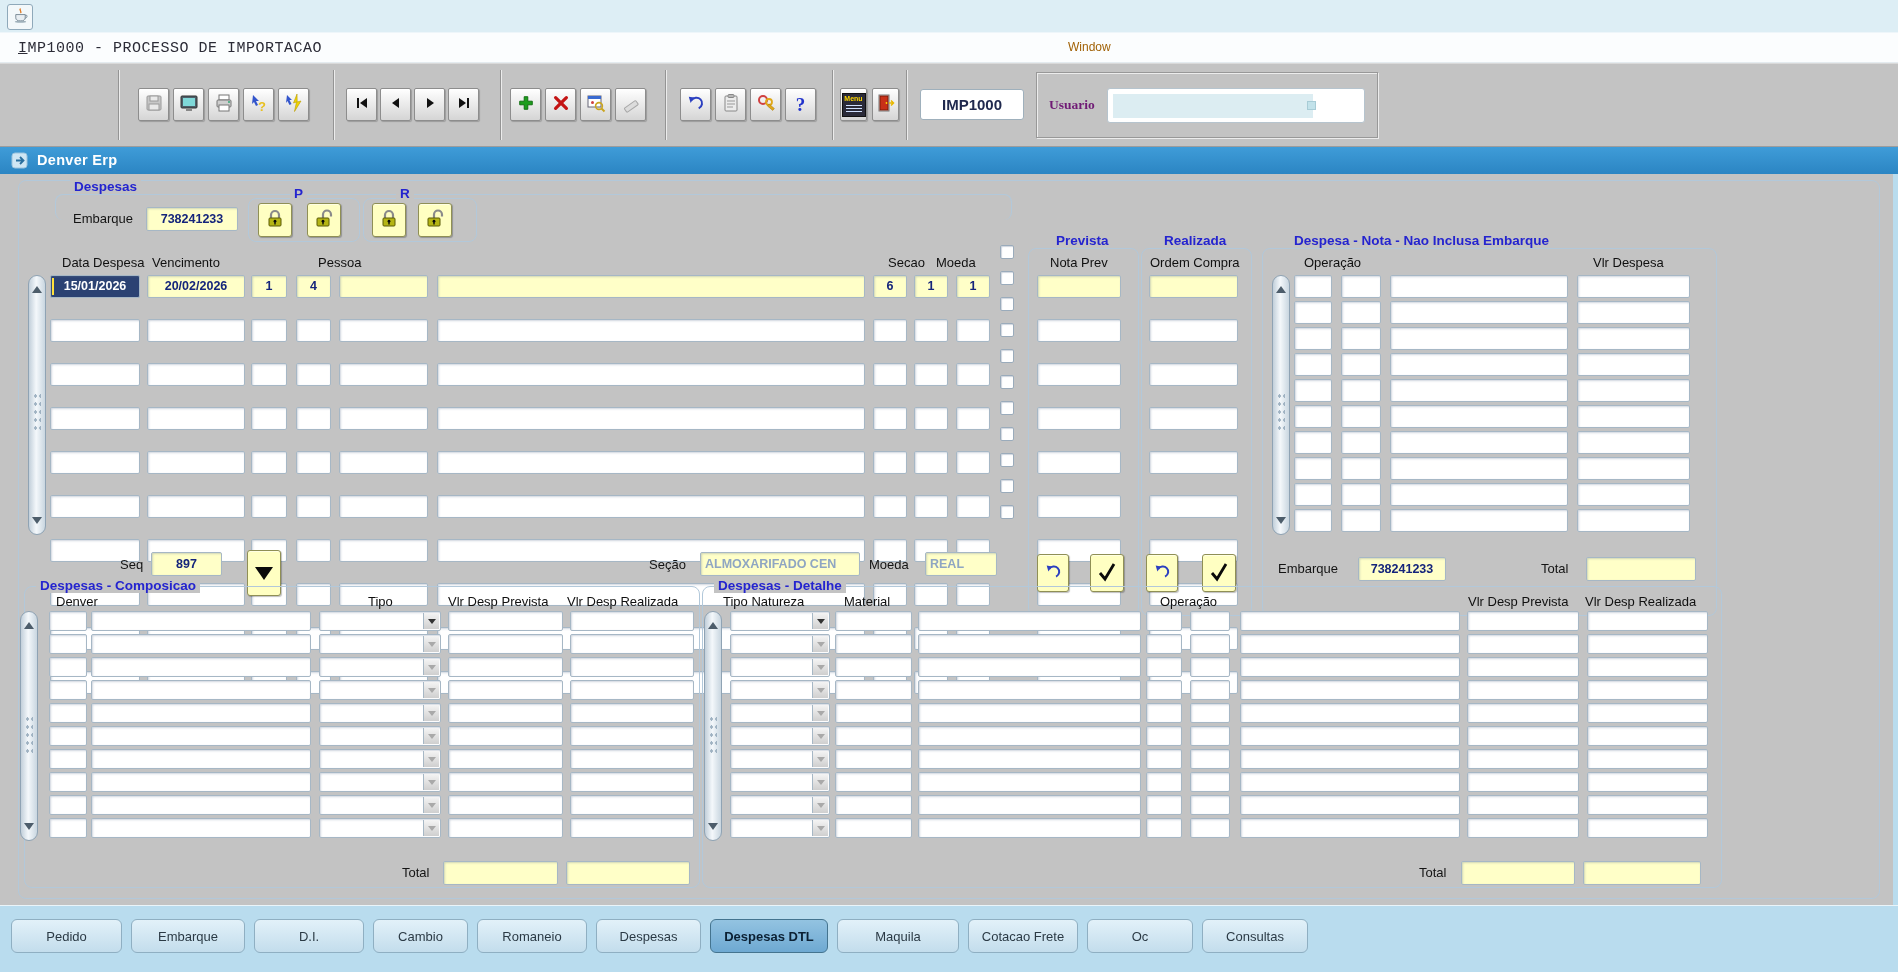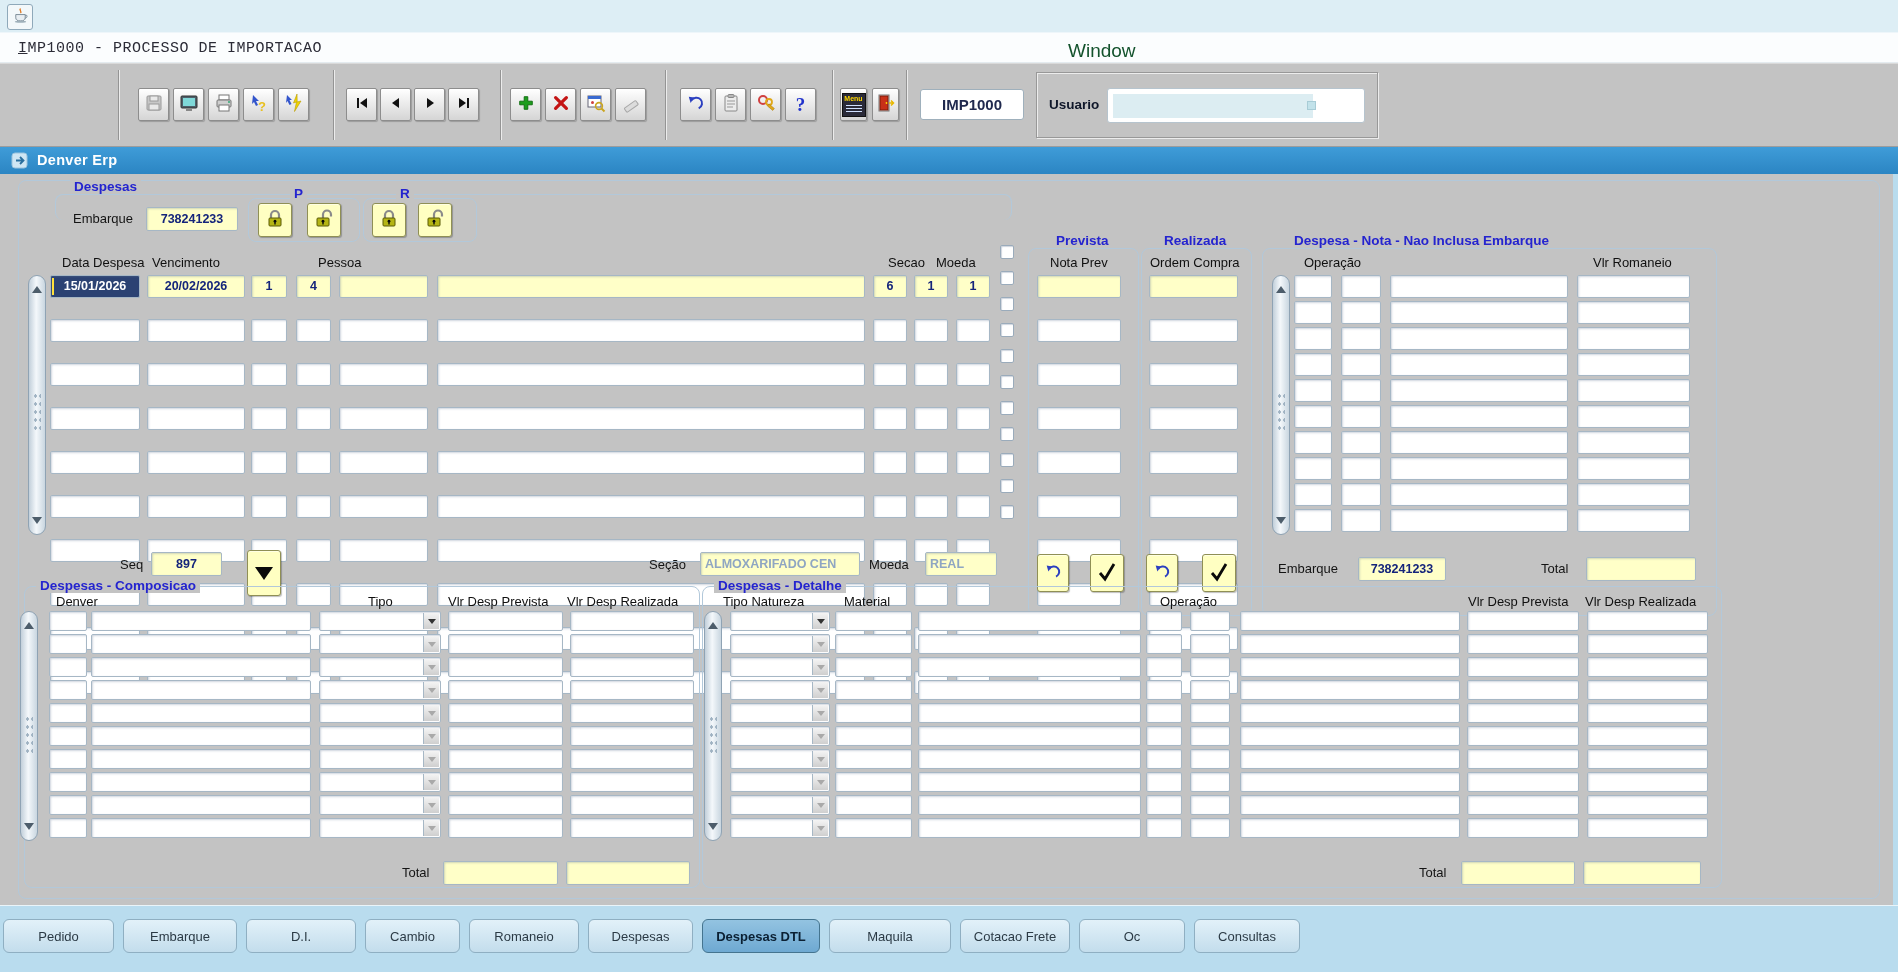--- a/index.html
+++ b/index.html
@@ -5,30 +5,30 @@
   * { margin:0; padding:0; box-sizing:border-box; }
   html,body { width:1898px; height:972px; }
   body { font-family:"Liberation Sans",sans-serif; background:#b9dcee; position:relative; overflow:hidden; font-size:13px; }
 
   
   .java-strip { position:absolute; left:0; top:0; width:1898px; height:33px; background:#ddeef5; border-bottom:1px solid #eef6fa; }
   .java-btn { position:absolute; left:7px; top:4px; width:26px; height:26px; background:#f3f8fa; border:1px solid #8fa9ba; border-radius:3px; display:flex; align-items:center; justify-content:center; }
   .menubar { position:absolute; left:0; top:33px; width:1898px; height:30px; background:#fbfdfe; border-bottom:1px solid #e4ebef; }
   .form-title { position:absolute; left:18px; top:7px; font-family:"Liberation Mono","DejaVu Sans Mono",monospace; font-size:15px; color:#2b2b36; letter-spacing:.5px; }
   .form-title::first-letter { text-decoration:underline; }
-  .window-menu { position:absolute; left:1068px; top:7px; font-size:19px; color:#14532d; }
+  .window-menu { position:absolute; left:1068px; top:7px; font-size:12px; color:#a16207; }
 
   
   .toolbar { position:absolute; left:0; top:63px; width:1898px; height:84px; background:#c3c3c3; border-top:1px solid #d9d9d9; border-bottom:1px solid #9c9c9c; }
   .groove { position:absolute; top:6px; bottom:6px; width:0; border-left:1px solid #949494; border-right:1px solid #ececec; }
   .tbtn { position:absolute; top:24px; width:31px; height:33px; background:linear-gradient(#ffffff,#d5d5d5); border:1px solid #8d8d8d; border-radius:2px; box-shadow:inset 0 1px 0 #fff,1px 1px 1px rgba(0,0,0,.2); display:flex; align-items:center; justify-content:center; }
   .tbtn.wide { width:27px; }
   .imp-box { position:absolute; left:920px; top:25px; width:104px; height:31px; background:#fff; border:1px solid #9fb0bc; border-radius:3px; display:flex; align-items:center; justify-content:center; font-weight:bold; font-size:15px; color:#20294e; }
   .usuario-panel { position:absolute; left:1036px; top:8px; width:342px; height:66px; border:1px solid #989898; box-shadow:inset 1px 1px 0 #ececec, 1px 1px 0 #ececec; }
-  .usuario-label { position:absolute; left:12px; top:24px; font-weight:bold; color:#0f172a; font-size:13.5px; }
+  .usuario-label { position:absolute; left:12px; top:24px; font-weight:bold; color:#701a75; font-size:13.5px;font-family:Liberation Serif, serif; }
   .usuario-field { position:absolute; left:70px; top:15px; width:258px; height:35px; background:#fff; border:1px solid #b6c4ce; border-radius:3px; }
   .usuario-hl { position:absolute; left:5px; top:5px; width:200px; height:24px; background:#dcedf2; }
   .usuario-sq { position:absolute; right:48px; top:12px; width:9px; height:9px; background:#c2e2ea; border:1px solid #a8ccd6; }
 
   
   .appbar { position:absolute; left:0; top:147px; width:1898px; height:27px; background:linear-gradient(#3f9cd8,#2b85c3);padding-left:42px; }
   .appbar-title { position:absolute; left:37px; top:5px; color:#fff; font-weight:bold; font-size:14.5px; letter-spacing:.3px; }
   .app-icon { position:absolute; left:11px; top:5px; }
 
   
@@ -99,21 +99,21 @@
   
   .ckstrip { position:absolute; left:1000px; top:71px; }
   .ck { width:14px; height:14px; background:#fff; border:1px solid #9aabbb; border-radius:2px; margin-bottom:12px; box-shadow:inset 1px 1px 1px rgba(95,115,145,.3); }
 
   
   .ybtn { position:absolute; background:#ffffc2; border:1px solid #8f8f55; border-radius:3px; box-shadow:1px 1px 1px rgba(0,0,0,.25), inset 0 1px 0 #ffffe2; display:flex; align-items:center; justify-content:center; }
   .seq-tri { width:0; height:0; border:9px solid transparent; border-top:13px solid #0a0a0a; margin-top:10px; }
 
   
   .tabbar { position:absolute; left:0; top:905px; width:1898px; height:67px; background:#b9dcee; border-top:1px solid #eaf4f9; }
-  .tabs { position:absolute; left:3px; top:13px; display:flex; gap:9px; }
+  .tabs { position:absolute; left:11px; top:13px; display:flex; gap:9px; }
   .tab { height:34px; border:1px solid #8fafc2; border-radius:6px; background:linear-gradient(#e2f1f9,#c3ddec); color:#2b3a45; display:flex; align-items:center; justify-content:center; font-size:13px; }
   .tab.selected { background:linear-gradient(#93c3e1,#6ea9d2); border-color:#44748f; color:#0b2033; font-weight:bold; }
   .t0{width:111px}.t1{width:114px}.t2{width:110px}.t3{width:95px}.t4{width:110px}.t5{width:105px}.t6{width:118px}.t7{width:122px}.t8{width:110px}.t9{width:106px}.t10{width:106px}
 
   .menu-ico { width:24px; height:24px; background:#2a2a38; border:1px solid #111; display:flex; flex-direction:column; align-items:center; justify-content:center; }
   .menu-txt { color:#ffd800; font-size:7px; font-weight:bold; line-height:8px; }
   .menu-lines { width:16px; height:9px; margin-top:2px; background:repeating-linear-gradient(#cfe0ff 0 1px, transparent 1px 3px); }
 </style>
 </head>
 <body>
@@ -545,21 +545,21 @@
         </div>
         <div class="mrow" style="display:block">
           <div style="width:89px"></div>
         </div>
       </div>
   </div>
 
   <div class="frame" style="left:1262px;top:74px;width:455px;height:368px"></div>
   <div class="lbl-blue" style="left:1290px;top:59px">Despesa - Nota - Nao Inclusa Embarque</div>
   <div class="colhdr" style="left:1304px;top:81px">Operação</div>
-  <div class="colhdr" style="left:1593px;top:81px">Vlr Romaneio</div>
+  <div class="colhdr" style="left:1593px;top:81px">Vlr Despesa</div>
   <div class="vscroll" style="left:1272px;top:101px;height:260px">
     <span class="sb-up"></span>
     <span class="sb-dots"></span>
     <span class="sb-down"></span>
   </div>
   <div class="rows" style="left:1294px;top:101px">
     <div class="nrow r0">
       <div></div>
       <div></div>
       <div></div>

